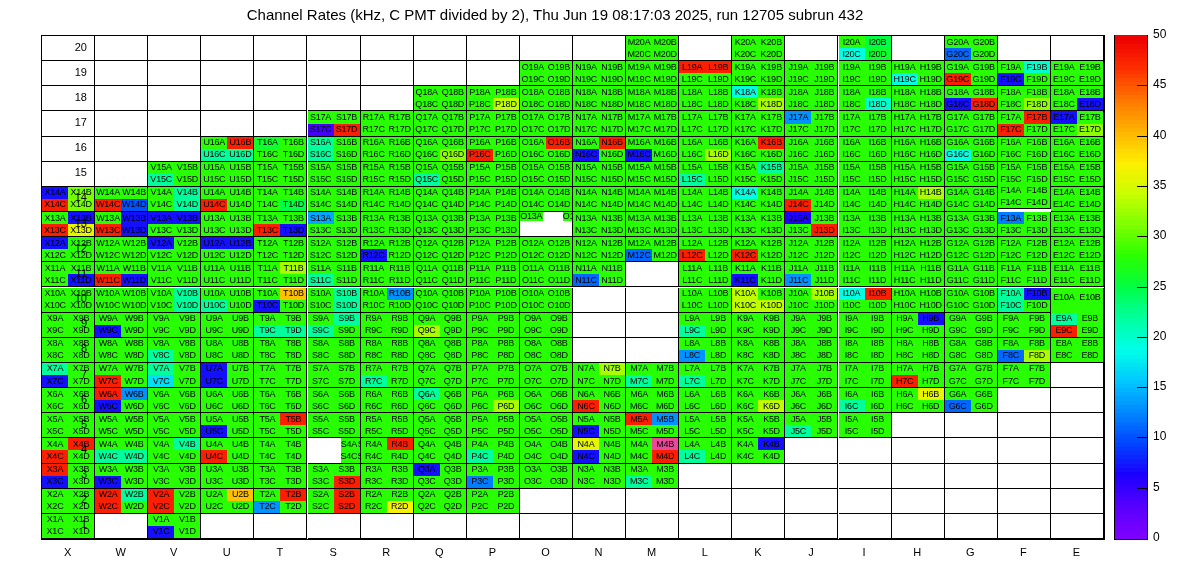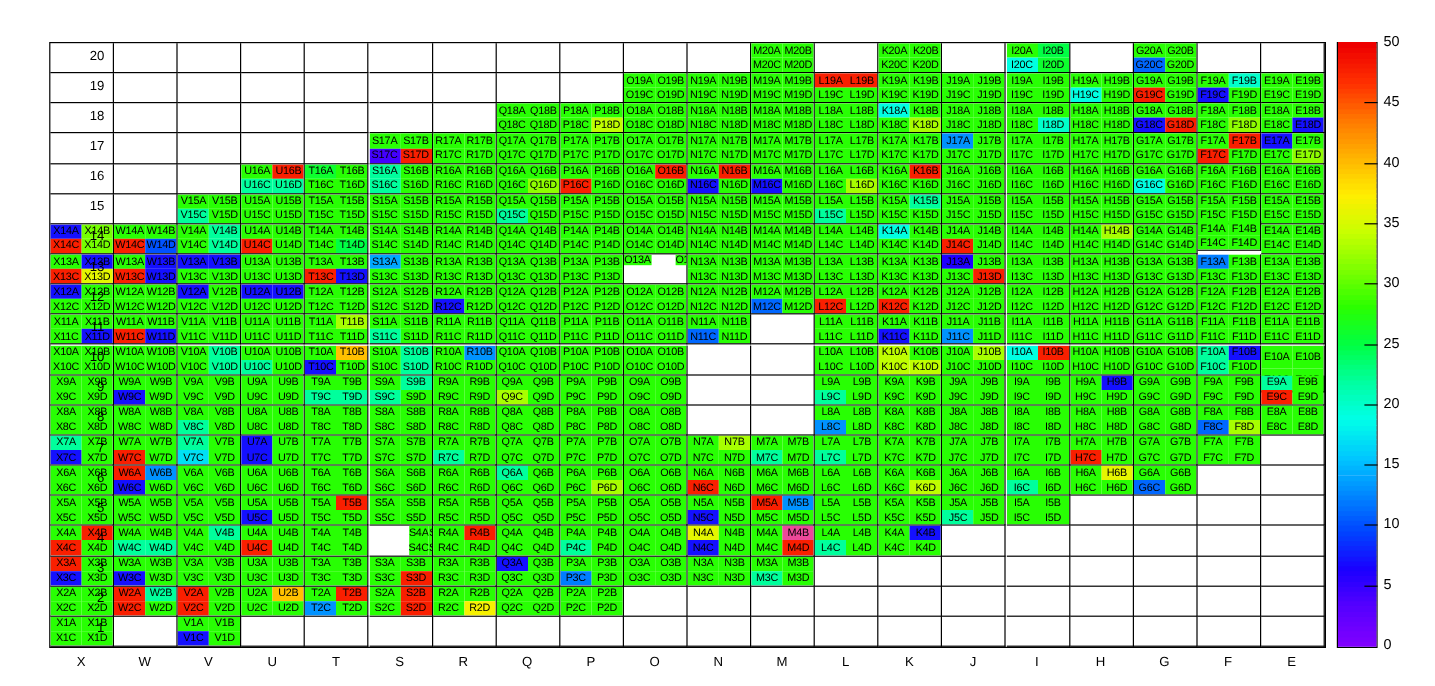--- a/index.html
+++ b/index.html
@@ -44,20 +44,21 @@
   }
   #cbar .seg{position:absolute;left:0;width:100%;}
   .ctick{position:absolute;left:1148px;width:3px;height:1px;background:#000;}
   .ctlab{position:absolute;left:1153px;font-size:12px;color:#000;}
 </style>
 </head>
 <body>
 
 <div id="root">
 
+  <div id="title">Channel Rates (kHz, C PMT divided by 2), Thu Jun 19 08:17:03 2025, run 12705 subrun 432</div>
 
   <div id="plot">
       <div class="cell" style="left: 0px; top: 0px; width: 53.1px; height: 25.15px;"></div>
       <div class="cell" style="left: 53.1px; top: 0px; width: 53.1px; height: 25.15px;"></div>
       <div class="cell" style="left: 106.2px; top: 0px; width: 53.1px; height: 25.15px;"></div>
       <div class="cell" style="left: 159.3px; top: 0px; width: 53.1px; height: 25.15px;"></div>
       <div class="cell" style="left: 212.4px; top: 0px; width: 53.1px; height: 25.15px;"></div>
       <div class="cell" style="left: 265.5px; top: 0px; width: 53.1px; height: 25.15px;"></div>
       <div class="cell" style="left: 318.6px; top: 0px; width: 53.1px; height: 25.15px;"></div>
       <div class="cell" style="left: 371.7px; top: 0px; width: 53.1px; height: 25.15px;"></div>

